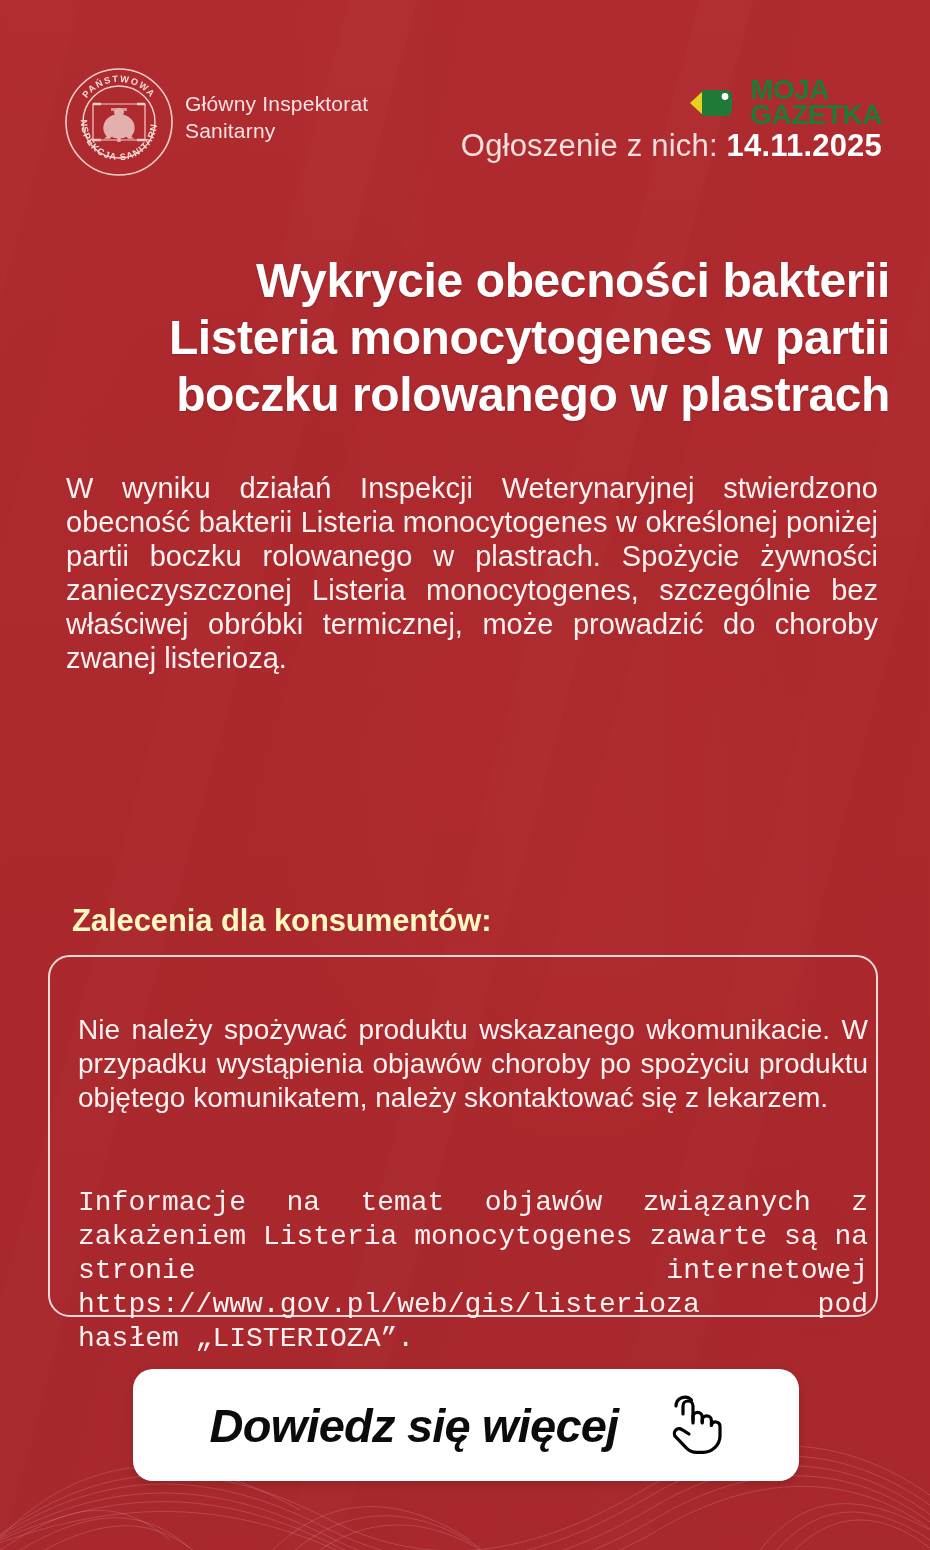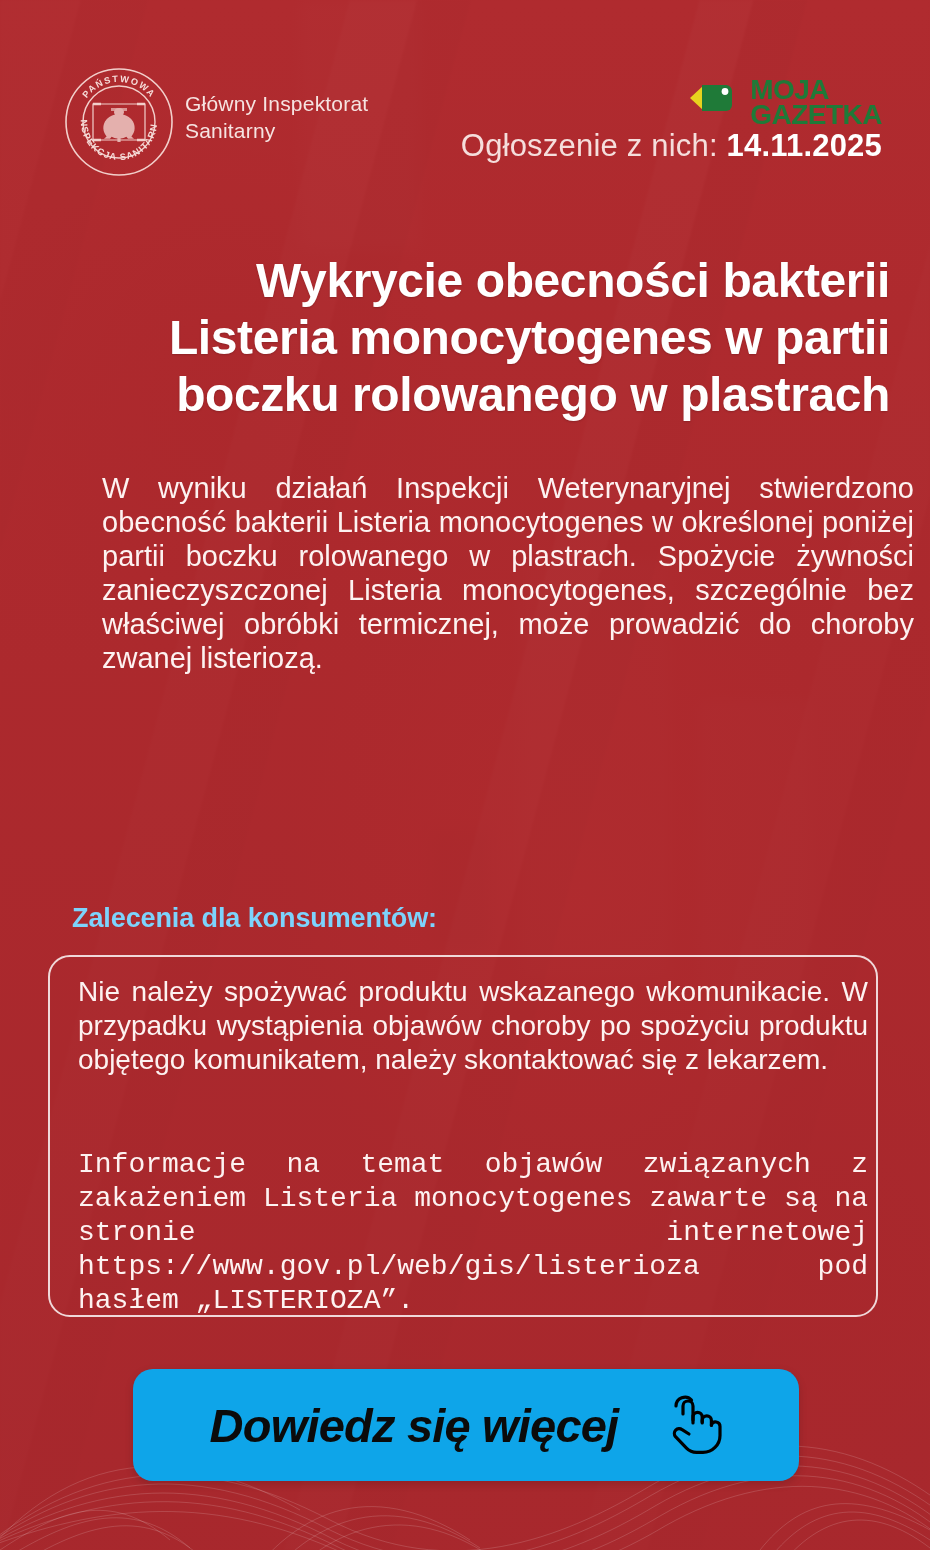--- a/index.html
+++ b/index.html
@@ -50,21 +50,21 @@
   .header { position:absolute; top:0; left:0; width:930px; height:200px; }
 
   .seal { position:absolute; left:63px; top:66px; width:112px; height:112px; }
 
   .gis-name {
     position:absolute; left:185px; top:90px;
     color:#f6e3e1; font-size:21px; line-height:1.30;
     font-weight:400; letter-spacing:.2px; white-space:pre-line;
   }
 
-  .brand { position:absolute; right:48px; top:78px; display:flex; gap:8px; }
+  .brand { position:absolute; right:48px; top:78px; display:flex; align-items:center; gap:8px; }
   .brand-mark { width:54px; height:40px; }
   .brand-words { display:flex; flex-direction:column; line-height:.88; }
   .brand-words span {
     color:#1f7a38; font-weight:800; font-size:28px;
     letter-spacing:-.5px;
   }
 
   .date-line {
     position:absolute; right:48px; top:128px;
     color:#f5dedc; font-size:31px; letter-spacing:.2px;
@@ -81,49 +81,49 @@
     text-shadow:0 1px 2px rgba(0,0,0,.18);
     white-space:pre-line;
   }
 
   
   .body-text {
     position:absolute; left:66px; width:812px;
     color:#fdf2f1; font-size:29px; line-height:1.17;
     text-align:justify; text-justify:inter-word;
   }
-  #para1 { top:472px;margin-left:36px; }
+  #para1 { top:472px; }
   #para2 { top:706px; }
 
   
   .rec-heading {
     position:absolute; left:72px; top:903px;
-    color:#7dd3fc; font-weight:700; font-size:27px;
+    color:#fef9c3; font-weight:700; font-size:31px;
     letter-spacing:-.1px;
   }
 
   .rec-box {
     position:absolute; left:48px; top:955px;
     width:830px; height:362px;
     border:2px solid rgba(255,255,255,.82);
     border-radius:22px;
   }
   .rec-text {
     position:absolute; left:78px; width:790px;
     color:#fdf2f1; font-size:28px; line-height:1.21;
-    text-align:justify; text-justify:inter-word;
+    text-align:justify; text-justify:inter-word;margin-top:38px;
   }
   #rec1 { top:975px; }
   #rec2 { top:1148px;font-family:Liberation Mono, monospace; }
 
   
   .cta {
     position:absolute; left:133px; top:1369px;
     width:666px; height:112px;
-    background:#0ea5e9; border-radius:20px;
+    background:#ffffff; border-radius:20px;
     display:flex; align-items:center; justify-content:center; gap:44px;
     box-shadow:0 3px 9px rgba(0,0,0,.15);
     cursor:pointer;
   }
   .cta-label {
     color:#0b0b0b; font-weight:700; font-style:italic;
     font-size:47px; letter-spacing:-.8px;
   }
   .cta-icon { width:60px; height:66px; }
 </style>

